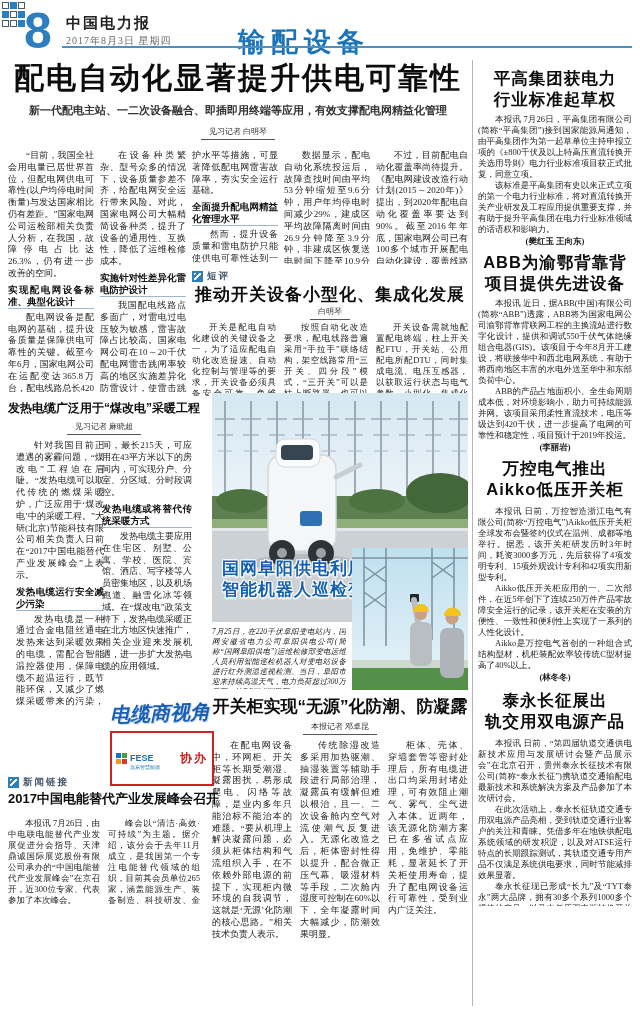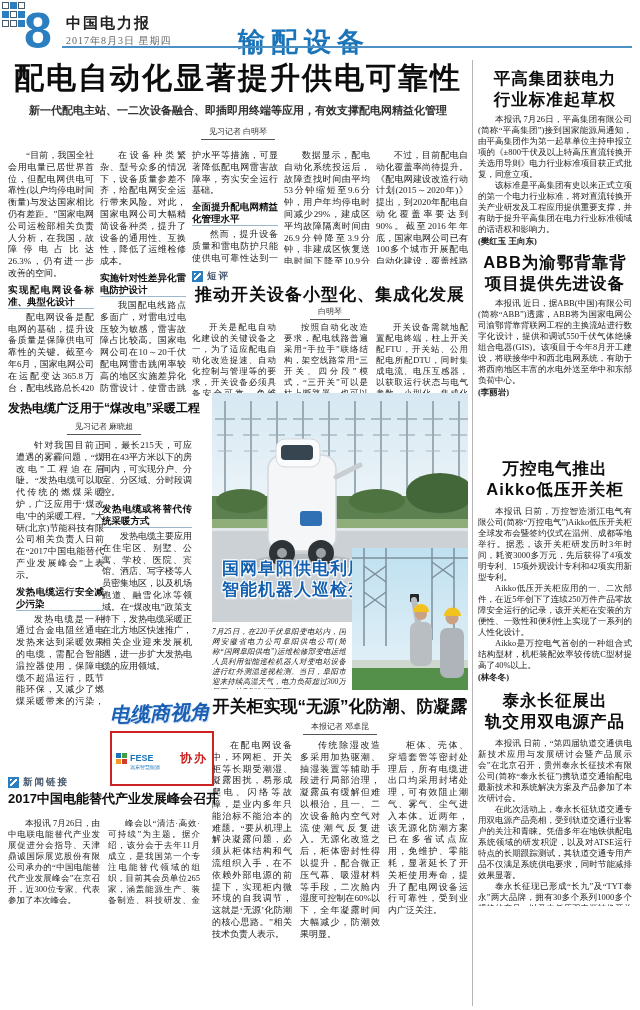--- a/index.html
+++ b/index.html
@@ -23,21 +23,21 @@
   .byline{font-size:8px;text-align:center;color:#333;}
   .byline span{display:inline-block;border-bottom:1px solid #555;padding:0 8px 2px;}
 
   
   .col{font-size:9px;line-height:11.8px;text-align:justify;overflow:hidden;}
   .col p{margin:0;text-indent:2em;}
   .xhead{font-family:"Liberation Sans",sans-serif;font-weight:bold;font-size:9.5px;line-height:12px;
          margin:4px 0 3px;text-indent:0;color:#101010;border-bottom:1px solid #9db8cc;padding-bottom:0;}
   .railcol{font-size:8.5px;line-height:11px;text-align:justify;overflow:hidden;}
   .railcol p{margin:0;text-indent:2em;}
-  .sign{text-align:left;font-weight:bold;font-size:8.5px;margin-top:1px;}
+  .sign{text-align:center;font-weight:bold;font-size:8.5px;margin-top:1px;}
 
   .mid-title{font-family:"Liberation Sans",sans-serif;font-weight:bold;color:#0d0d0d;}
   .rail-title{font-family:"Liberation Sans",sans-serif;font-weight:bold;font-size:16.5px;line-height:1.3;
               text-align:center;color:#0d0d0d;letter-spacing:1px;}
 
   
   .tagrow{display:flex;align-items:center;gap:4px;}
   .tagicon{width:11px;height:11px;background:#2b7fc0;position:relative;flex:0 0 auto;}
   .tagicon::after{content:"";position:absolute;left:2px;top:2px;right:2px;bottom:2px;
                   background:linear-gradient(135deg,#ffffff 0 2px,transparent 2px 4px,#ffffff 4px 6px,transparent 6px);}
@@ -281,20 +281,21 @@
     <p>该标准是平高集团有史以来正式立项的第一个电力行业标准，将对直流转换开关产业研发及工程应用提供重要支撑，并有助于提升平高集团在电力行业标准领域的话语权和影响力。</p>
     <div class="sign">(樊红玉 王向东)</div>
   </div>
 
   <div class="abs rail-title" style="left:478px;top:252px;width:154px;">
     <div>ABB为渝鄂背靠背</div>
     <div>项目提供先进设备</div>
   </div>
   <div class="abs railcol" style="left:478px;top:298px;width:154px;height:156px;">
     <p>本报讯 近日，据ABB(中国)有限公司(简称“ABB”)透露，ABB将为国家电网公司渝鄂背靠背联网工程的主换流站进行数字化设计，提供和调试550千伏气体绝缘组合电器(GIS)。该项目于今年8月开工建设，将联接华中和西北电网系统，有助于将西南地区丰富的水电外送至华中和东部负荷中心。</p>
+    <p>ABB的产品占地面积小、全生命周期成本低，对环境影响小，助力可持续能源并网。该项目采用柔性直流技术，电压等级达到420千伏，进一步提高了电网的可靠性和稳定性，项目预计于2019年投运。</p>
     <div class="sign">(李丽岩)</div>
   </div>
 
   <div class="abs rail-title" style="left:478px;top:458px;width:154px;">
     <div>万控电气推出</div>
     <div>Aikko低压开关柜</div>
   </div>
   <div class="abs railcol" style="left:478px;top:506px;width:154px;height:180px;">
     <p>本报讯 日前，万控智造浙江电气有限公司(简称“万控电气”)Aikko低压开关柜全球发布会暨签约仪式在温州、成都等地举行。据悉，该开关柜研发历时3年时间，耗资3000多万元，先后获得了4项发明专利、15项外观设计专利和42项实用新型专利。</p>
     <p>Aikko低压开关柜应用的一、二次部件，在近5年创下了连续250万件产品零故障安全运行的记录，该开关柜在安装的方便性、一致性和便利性上实现了一系列的人性化设计。</p>

